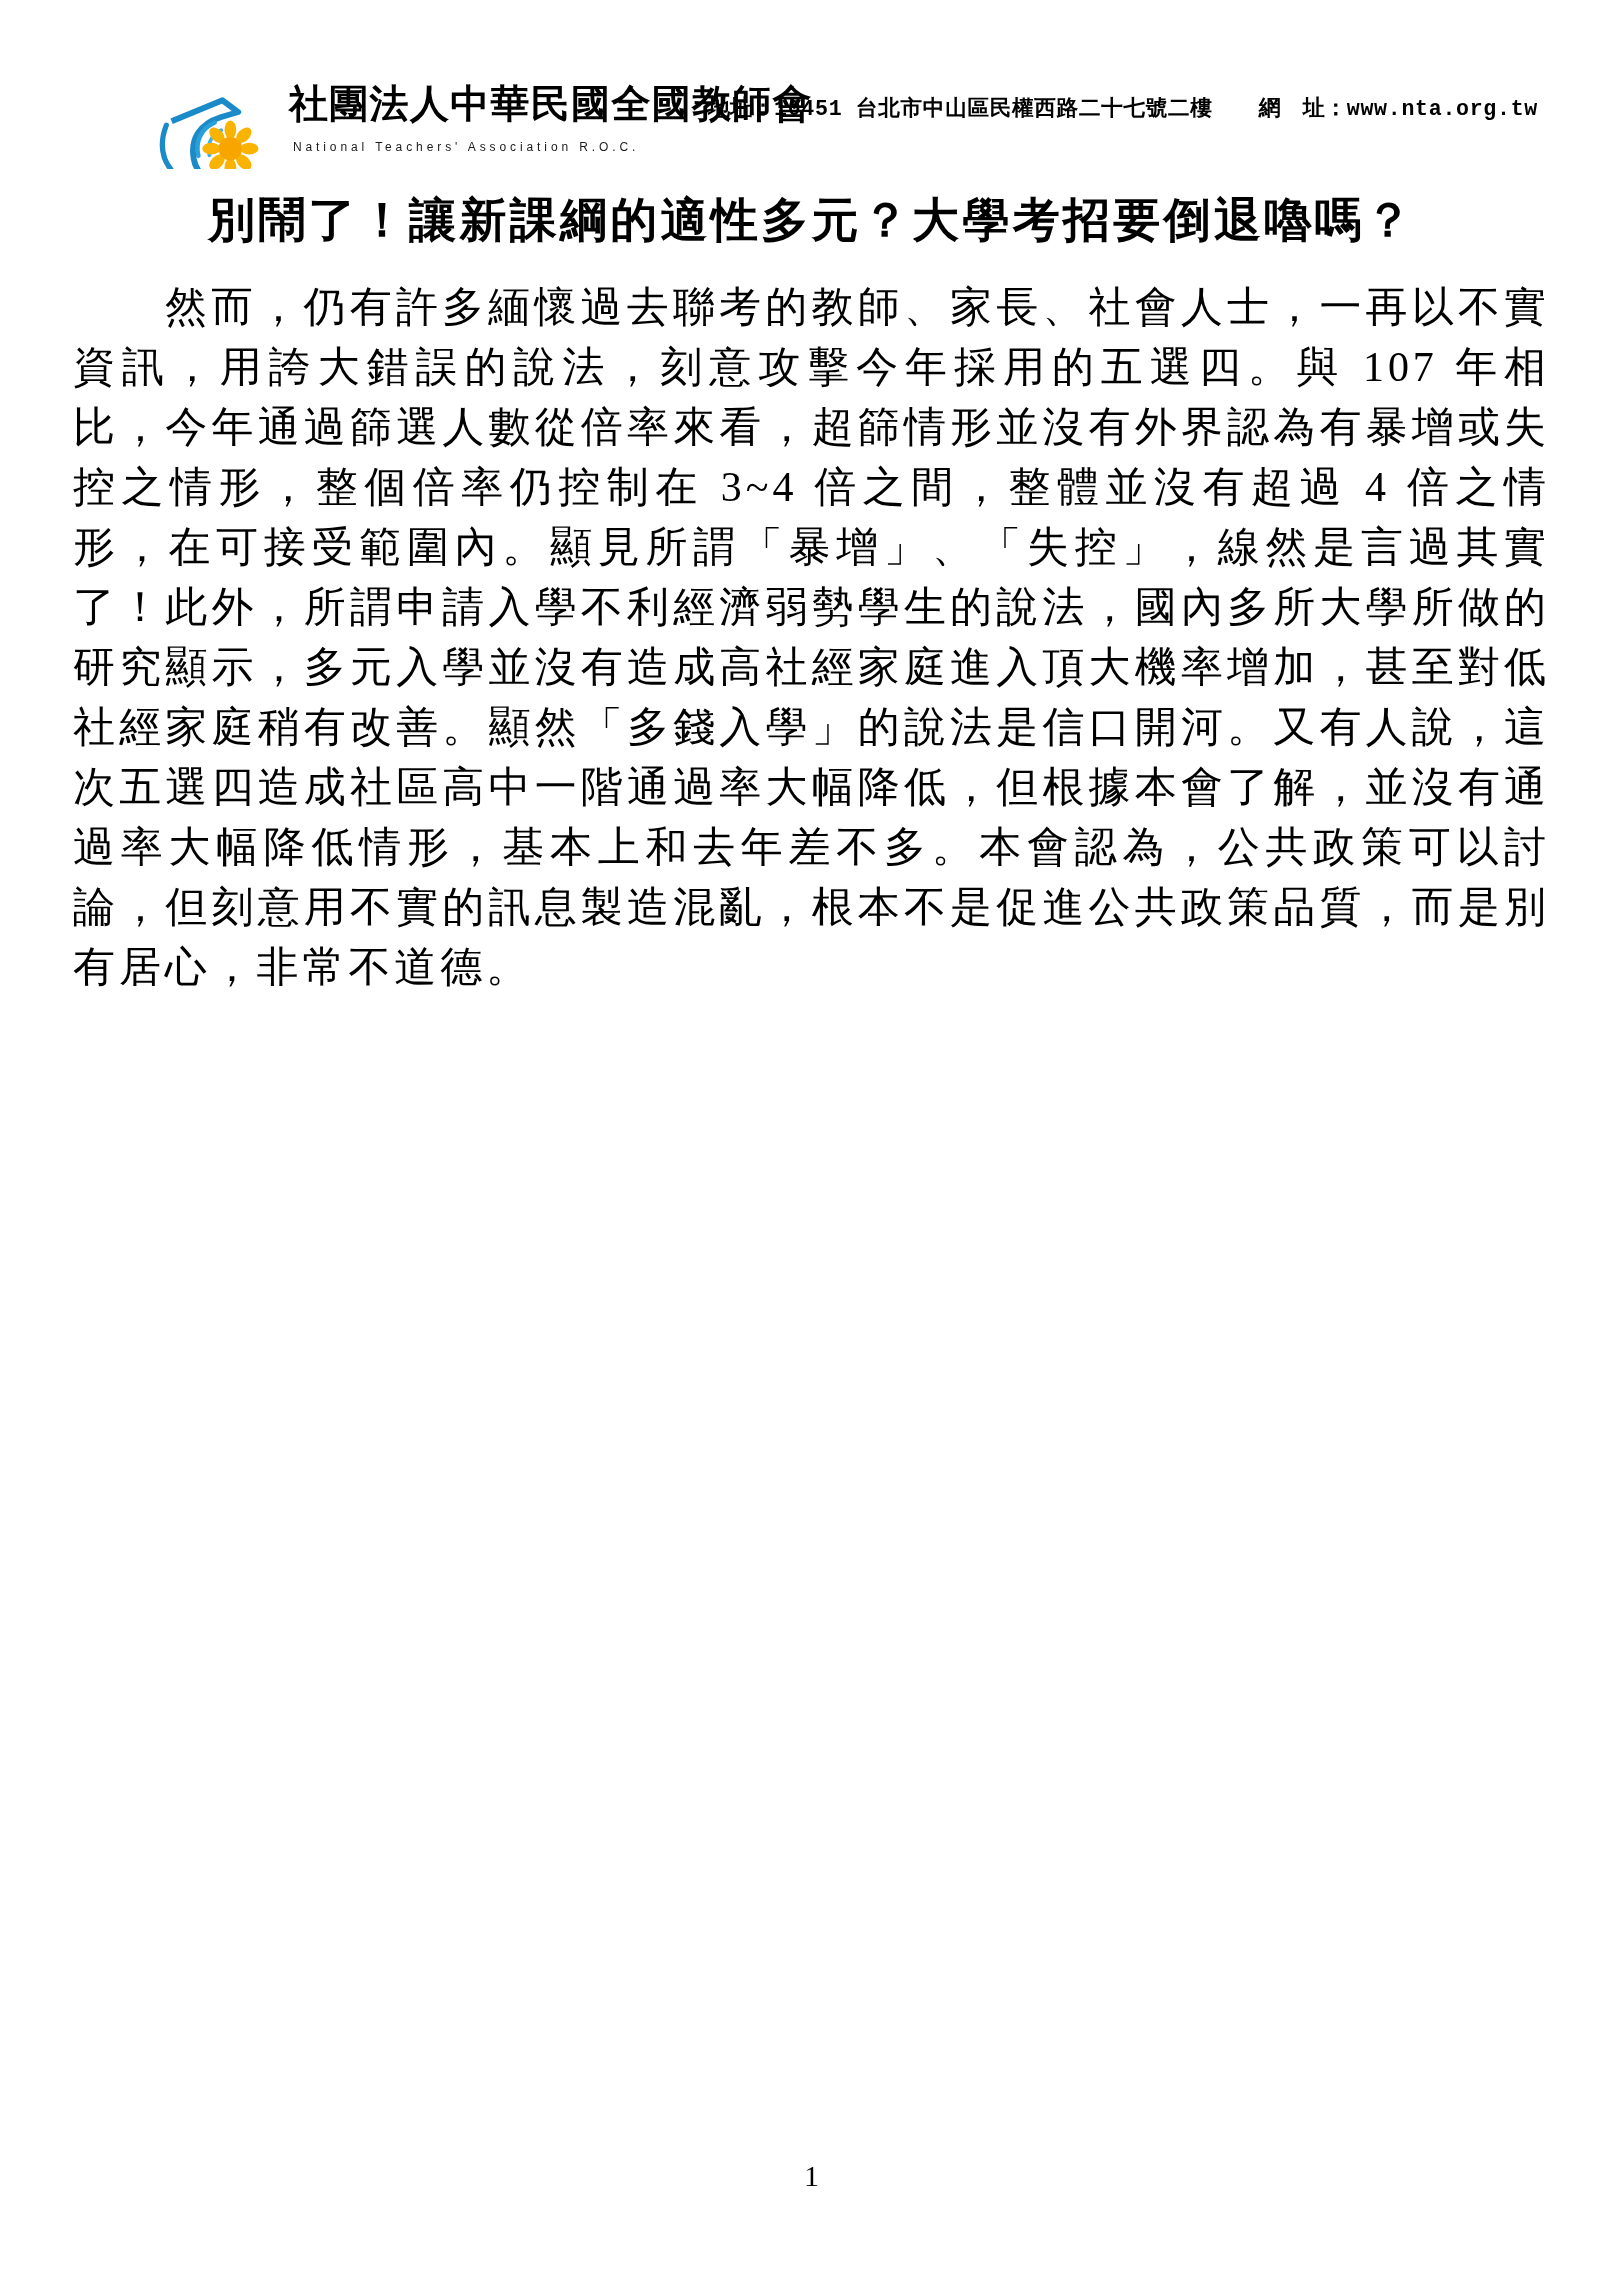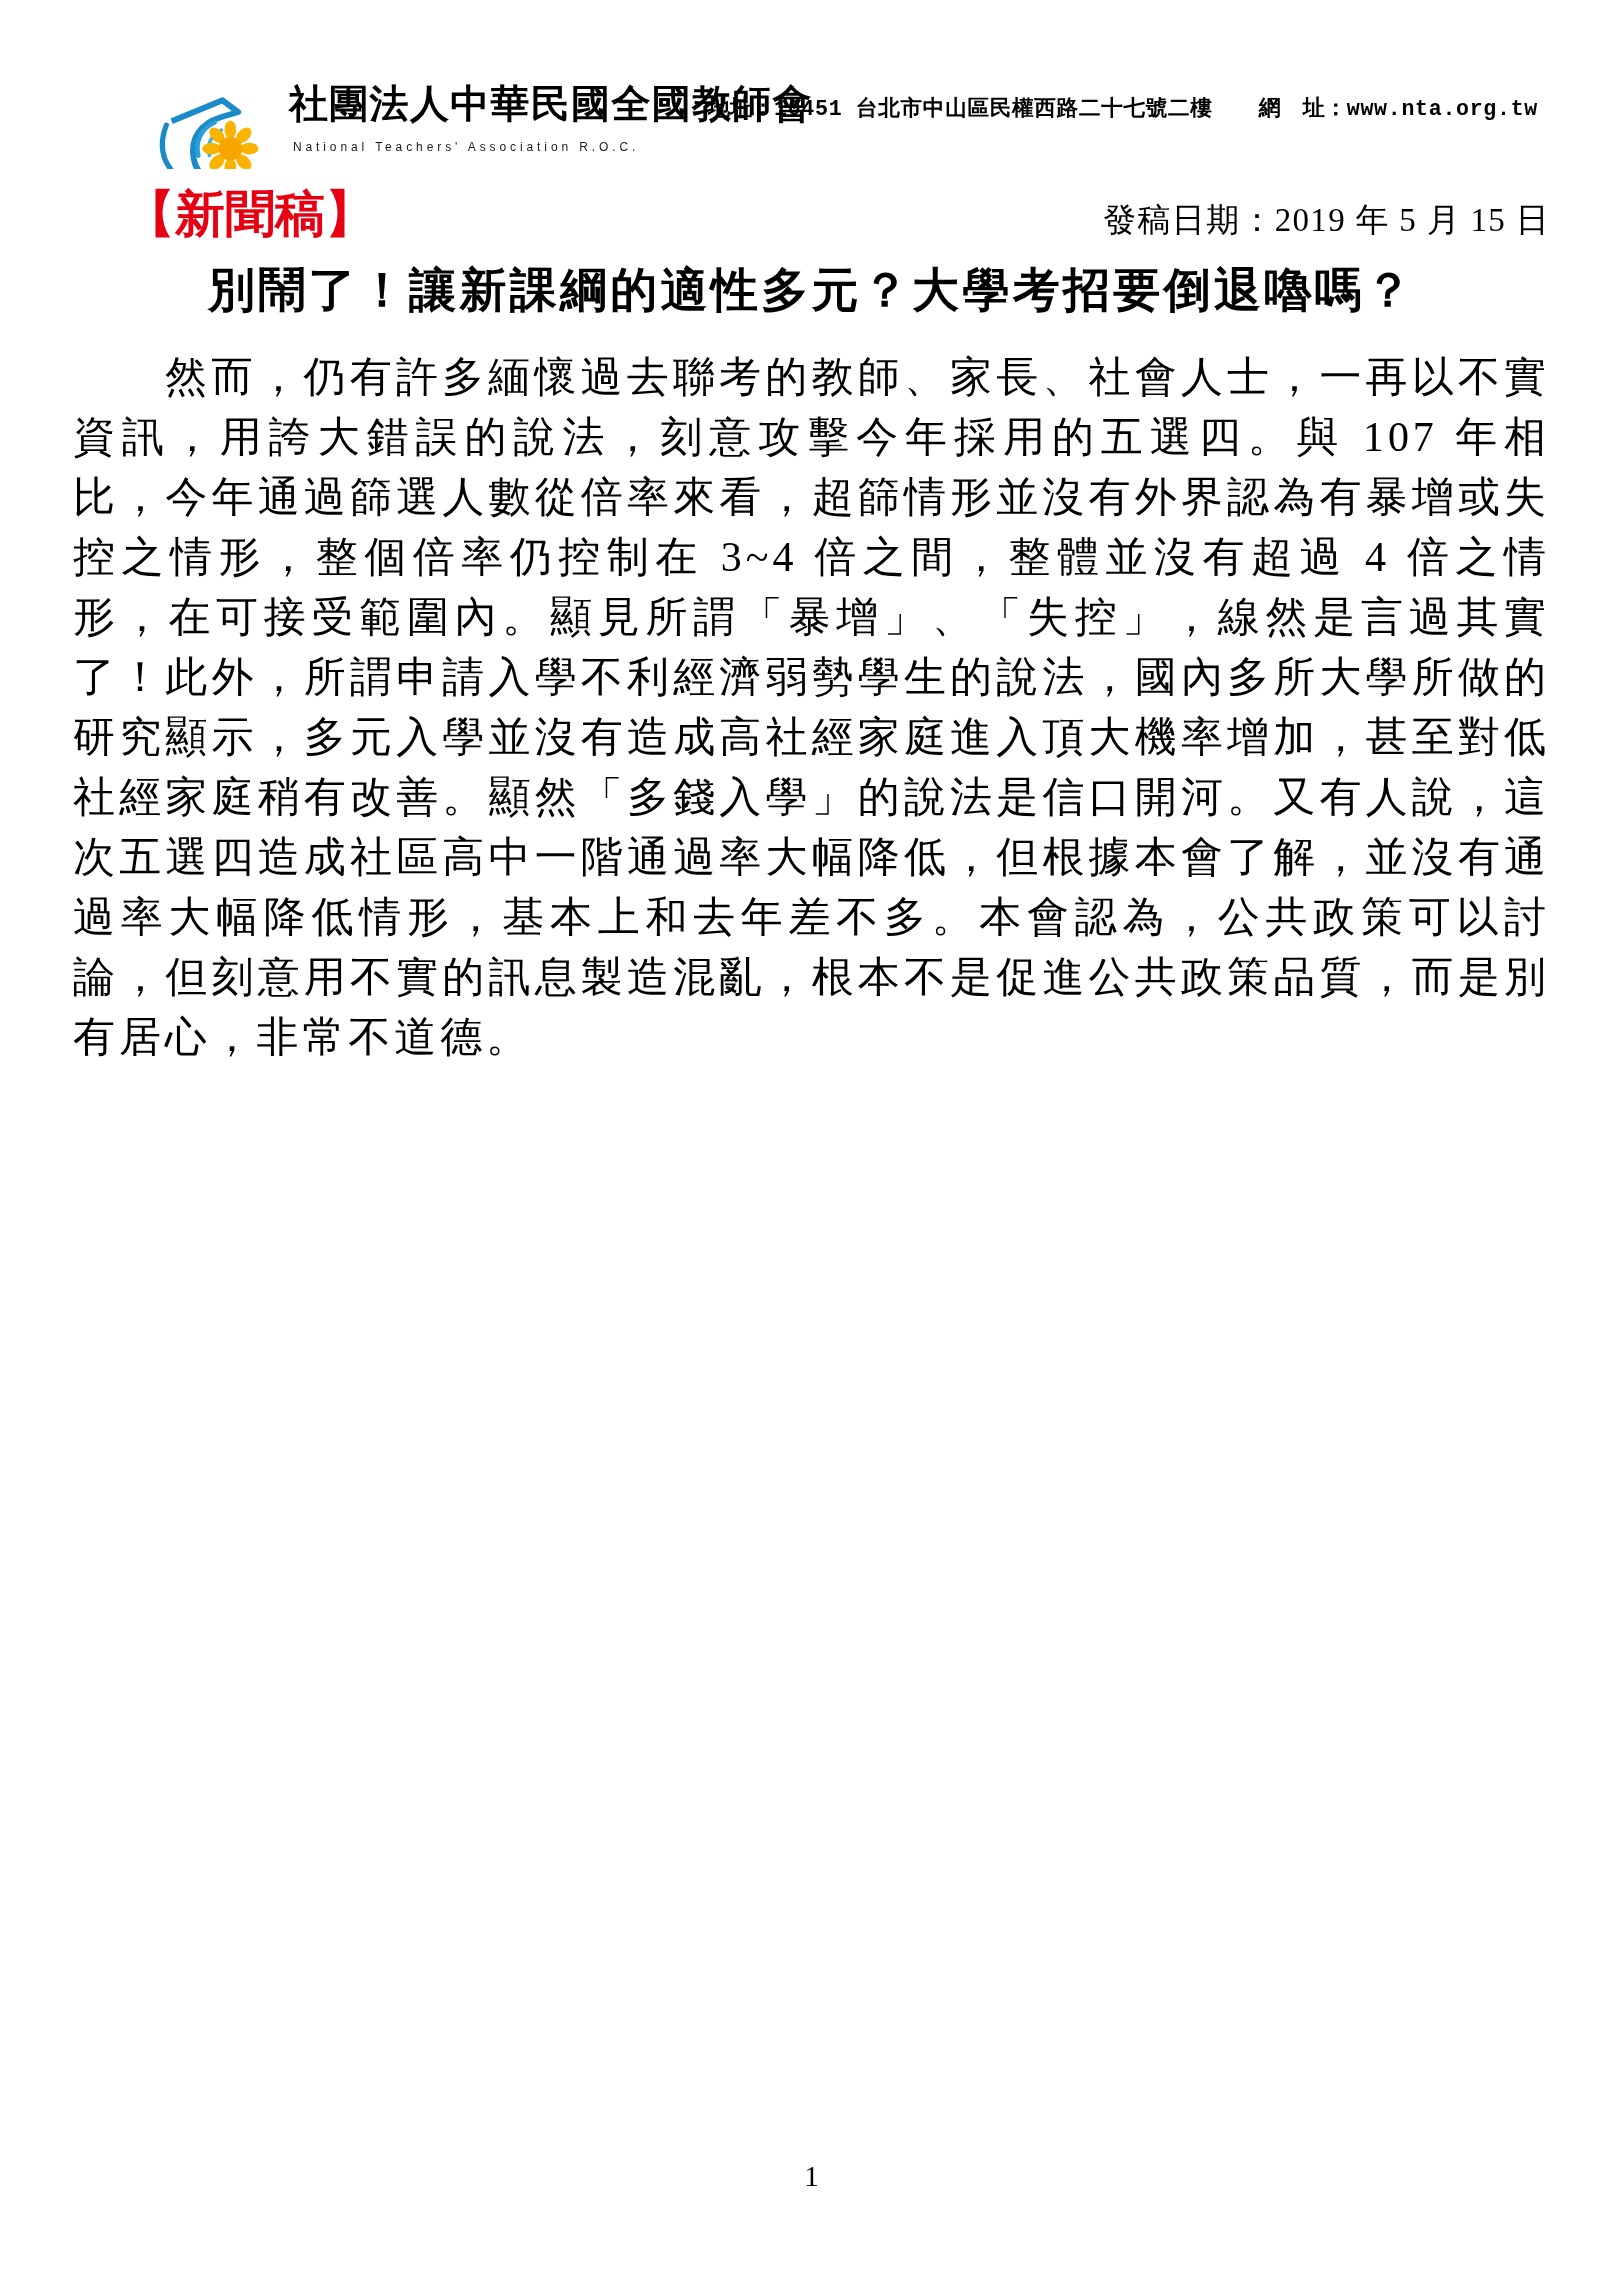--- a/index.html
+++ b/index.html
@@ -112,24 +112,20 @@
           <span class="val">10451 台北市中山區民權西路二十七號二樓</span>
         </span>
         <span class="c-group">
           <span class="lbl">網　址：</span>
           <span class="val">www.nta.org.tw</span>
         </span>
       </div>
     </div>
   </div>
 
-  <div class="meta-row">
-    <span class="stamp">【新聞稿】</span>
-    <span class="dateline">發稿日期：2019 年 5 月 15 日</span>
-  </div>
 
   <h1 class="title">別鬧了！讓新課綱的適性多元？大學考招要倒退嚕嗎？</h1>
 
   <p class="para">然而，仍有許多緬懷過去聯考的教師、家長、社會人士，一再以不實資訊，用誇大錯誤的說法，刻意攻擊今年採用的五選四。與 107 年相比，今年通過篩選人數從倍率來看，超篩情形並沒有外界認為有暴增或失控之情形，整個倍率仍控制在 3~4 倍之間，整體並沒有超過 4 倍之情形，在可接受範圍內。顯見所謂「暴增」、「失控」，線然是言過其實了！此外，所謂申請入學不利經濟弱勢學生的說法，國內多所大學所做的研究顯示，多元入學並沒有造成高社經家庭進入頂大機率增加，甚至對低社經家庭稍有改善。顯然「多錢入學」的說法是信口開河。又有人說，這次五選四造成社區高中一階通過率大幅降低，但根據本會了解，並沒有通過率大幅降低情形，基本上和去年差不多。本會認為，公共政策可以討論，但刻意用不實的訊息製造混亂，根本不是促進公共政策品質，而是別有居心，非常不道德。</p>
 
   <div class="footer">1</div>
 
 </div>
 
 

